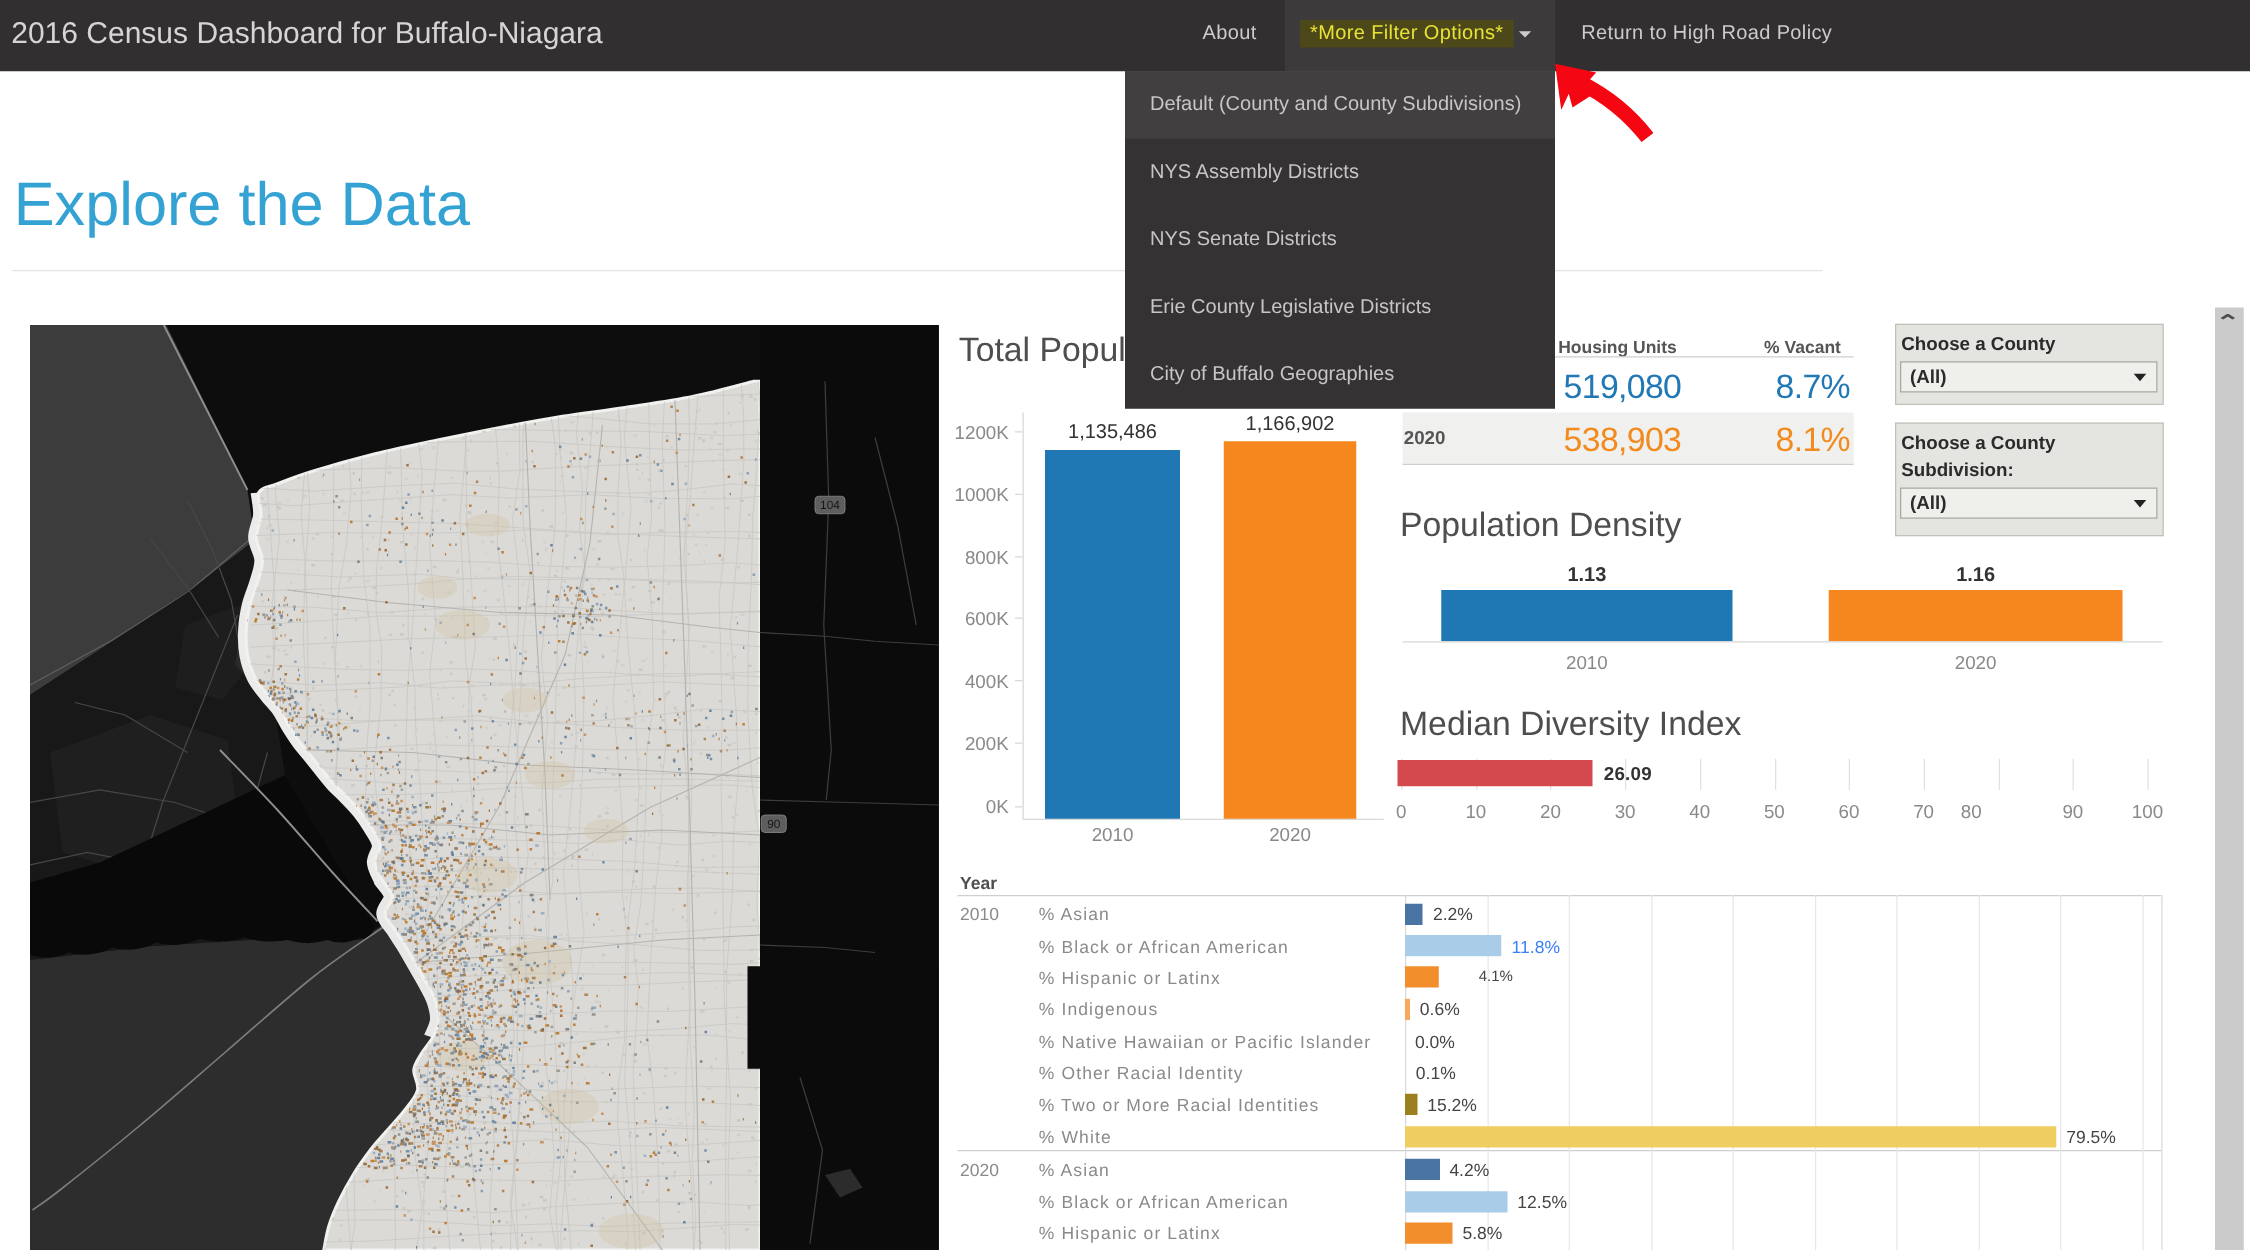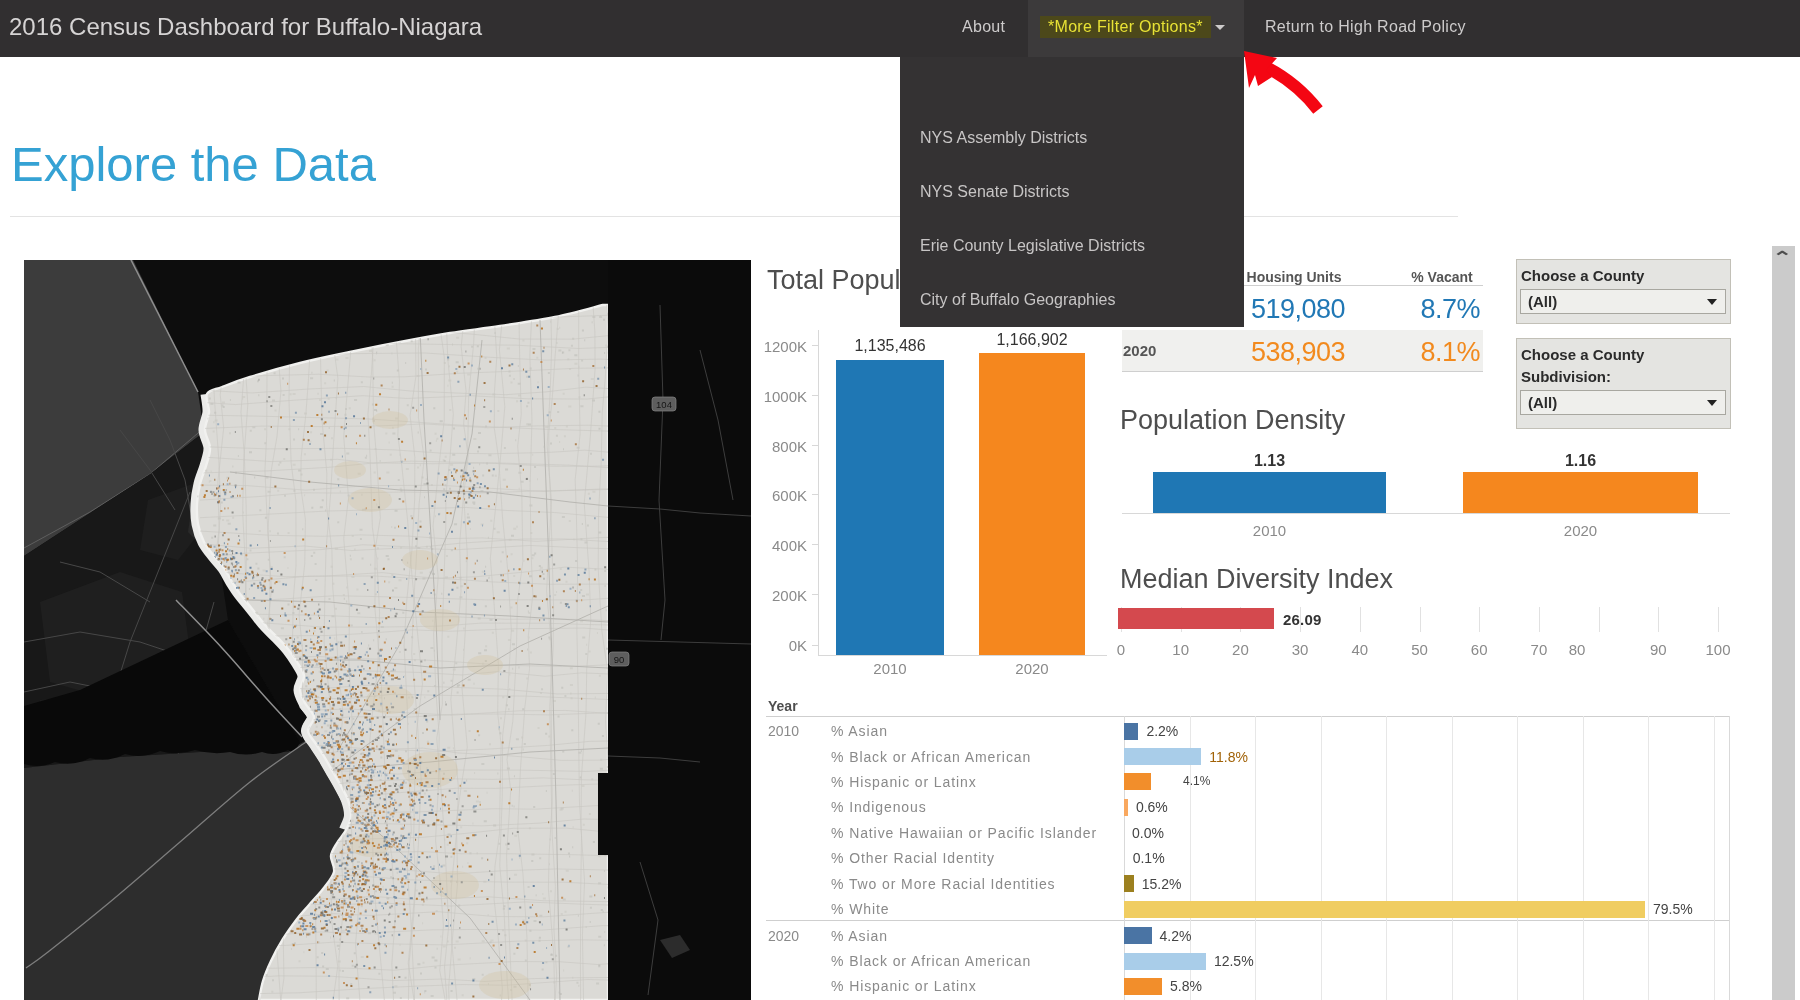--- a/index.html
+++ b/index.html
@@ -338,21 +338,21 @@
 <div class="abs" style="left:1582.7px; top:716px; width:1px; height:284px; background:#e7e7e7;"></div>
 <div class="abs" style="left:1648.2px; top:716px; width:1px; height:284px; background:#e7e7e7;"></div>
 <div class="abs" style="left:1713.8px; top:716px; width:1px; height:284px; background:#e7e7e7;"></div>
 <div class="abs" style="left:1729px; top:716px; width:1px; height:284px; background:#d9d9d9;"></div>
   <div class="axlab" style="left:768px; top:723.0px; font-size:14px;">2010</div>
 <div class="axlab" style="left:831px; top:723.0px; font-size:14px; letter-spacing:0.9px;">% Asian</div>
 <div class="bar" style="left:1124px; top:722.5px; width:14.4px; height:17px; background:#4a74a4;"></div>
 <div class="vlab" style="left:1146.4px; top:723.0px; font-size:14px; font-weight:normal; color:#444;">2.2%</div>
 <div class="axlab" style="left:831px; top:748.5px; font-size:14px; letter-spacing:0.9px;">% Black or African American</div>
 <div class="bar" style="left:1124px; top:748.0px; width:77.3px; height:17px; background:#a9cde9;"></div>
-<div class="vlab" style="left:1209.3px; top:748.5px; font-size:14px; font-weight:normal; color:#a16207;">11.8%</div>
+<div class="vlab" style="left:1209.3px; top:748.5px; font-size:14px; font-weight:normal; color:#3b82f6;">11.8%</div>
 <div class="axlab" style="left:831px; top:773.9px; font-size:14px; letter-spacing:0.9px;">% Hispanic or Latinx</div>
 <div class="bar" style="left:1124px; top:773.4px; width:26.9px; height:17px; background:#f28e2b;"></div>
 <div class="vlab" style="left:1183px; top:773.9px; font-size:12px; font-weight:normal; color:#444;">4.1%</div>
 <div class="axlab" style="left:831px; top:799.4px; font-size:14px; letter-spacing:0.9px;">% Indigenous</div>
 <div class="bar" style="left:1124px; top:798.9px; width:3.9px; height:17px; background:#f9a85f;"></div>
 <div class="vlab" style="left:1135.9px; top:799.4px; font-size:14px; font-weight:normal; color:#444;">0.6%</div>
 <div class="axlab" style="left:831px; top:824.8px; font-size:14px; letter-spacing:0.9px;">% Native Hawaiian or Pacific Islander</div>
 <div class="vlab" style="left:1132.0px; top:824.8px; font-size:14px; font-weight:normal; color:#444;">0.0%</div>
 <div class="axlab" style="left:831px; top:850.3px; font-size:14px; letter-spacing:0.9px;">% Other Racial Identity</div>
 <div class="vlab" style="left:1132.7px; top:850.3px; font-size:14px; font-weight:normal; color:#444;">0.1%</div>
@@ -381,20 +381,21 @@
 <div class="fcard" style="top:338px; height:91px;">
   <div class="ftitle">Choose a County<br>Subdivision:</div>
   <div class="fsel">(All)<span class="car"></span></div>
 </div>
 
 <div id="sbar">
     <div class="chev">⌃</div>
   </div>
 
 <div id="dropdown">
+  <div class="item hl" style="top:0;">Default (County and County Subdivisions)</div>
   <div class="item" style="top:54px;">NYS Assembly Districts</div>
   <div class="item" style="top:108px;">NYS Senate Districts</div>
   <div class="item" style="top:162px;">Erie County Legislative Districts</div>
   <div class="item" style="top:216px;">City of Buffalo Geographies</div>
 </div>
 
 <svg class="abs" style="left:1236px; top:44px; z-index:60;" width="95" height="80" viewBox="0 0 95 80">
   <path d="M28,22 C52,34 68,48 82,66" stroke="#f40613" stroke-width="12" fill="none" stroke-linecap="butt"></path>
   <path d="M8,7 L41,14 L30,26 L36,33 L22,42 L19,31 L13,44 Z" fill="#f40613"></path>
 </svg>

